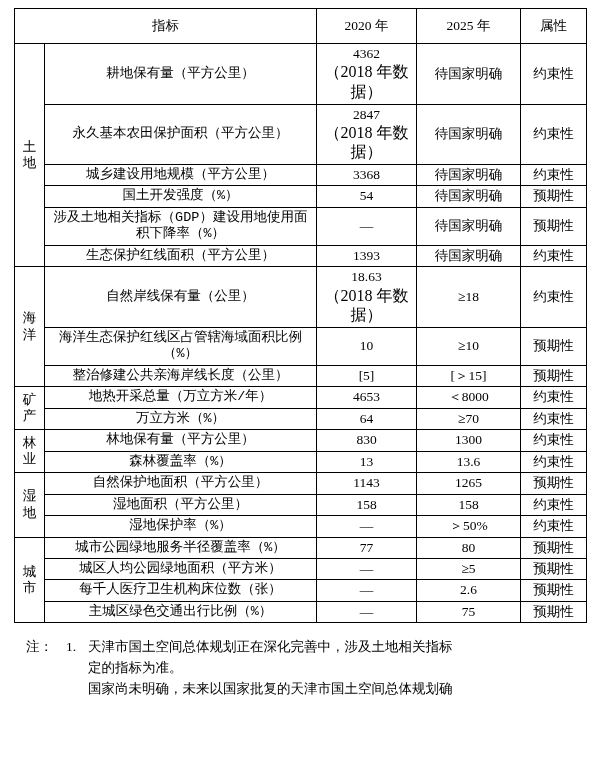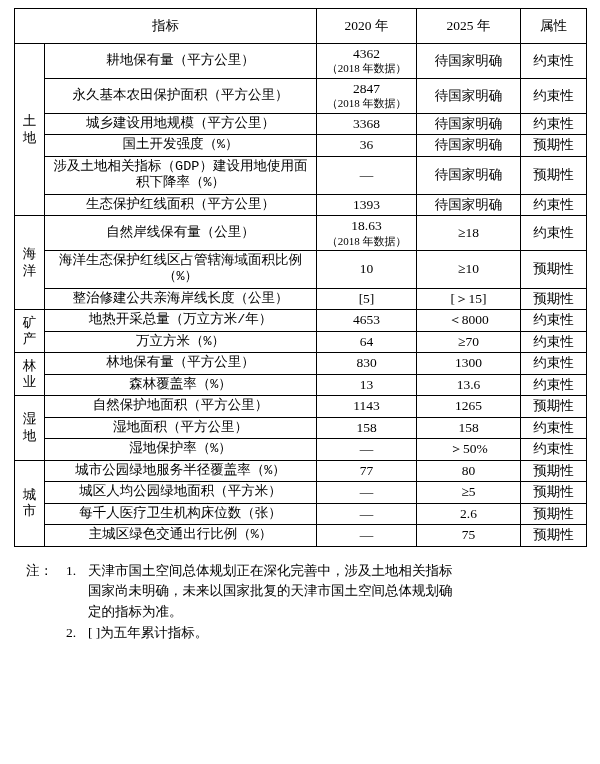--- a/index.html
+++ b/index.html
@@ -56,21 +56,21 @@
   .cat-cell span {
     display: block;
   }
   .ind-cell {
     text-align: left;
     padding-left: 10px;
     font-family: Liberation Mono, monospace;
   }
   .sub {
     display: block;
-    font-size: 11px;
+    font-size: 16px;
   }
   .notes {
     margin-top: 14px;
     font-size: 13.5px;
     line-height: 1.55;
     padding-left: 52px;
     position: relative;
   }
   .notes .note-label {
     position: absolute;
@@ -129,21 +129,21 @@
           <td>约束性</td>
         </tr>
         <tr>
           <td class="ind-cell">城乡建设用地规模（平方公里）</td>
           <td>3368</td>
           <td>待国家明确</td>
           <td>约束性</td>
         </tr>
         <tr>
           <td class="ind-cell">国土开发强度（%）</td>
-          <td>36</td>
+          <td>54</td>
           <td>待国家明确</td>
           <td>预期性</td>
         </tr>
         <tr>
           <td class="ind-cell">涉及土地相关指标（GDP）建设用地使用面积下降率（%）</td>
           <td>—</td>
           <td>待国家明确</td>
           <td>预期性</td>
         </tr>
         <tr>
@@ -256,21 +256,18 @@
           <td>75</td>
           <td>预期性</td>
         </tr>
       </tbody>
   </table>
 
   <div class="notes">
     <span class="note-label">注：</span>
     <span class="note-row">
       <span class="note-num">1.</span><span>天津市国土空间总体规划正在深化完善中，涉及土地相关指标</span>
+      <span class="note-indent">定的指标为准。</span>
       <span class="note-indent">国家尚未明确，未来以国家批复的天津市国土空间总体规划确</span>
-      <span class="note-indent">定的指标为准。</span>
-    </span>
-    <span class="note-row">
-      <span class="note-num">2.</span><span>[ ]为五年累计指标。</span>
     </span>
   </div>
 
 </div>
 
 </body></html>

